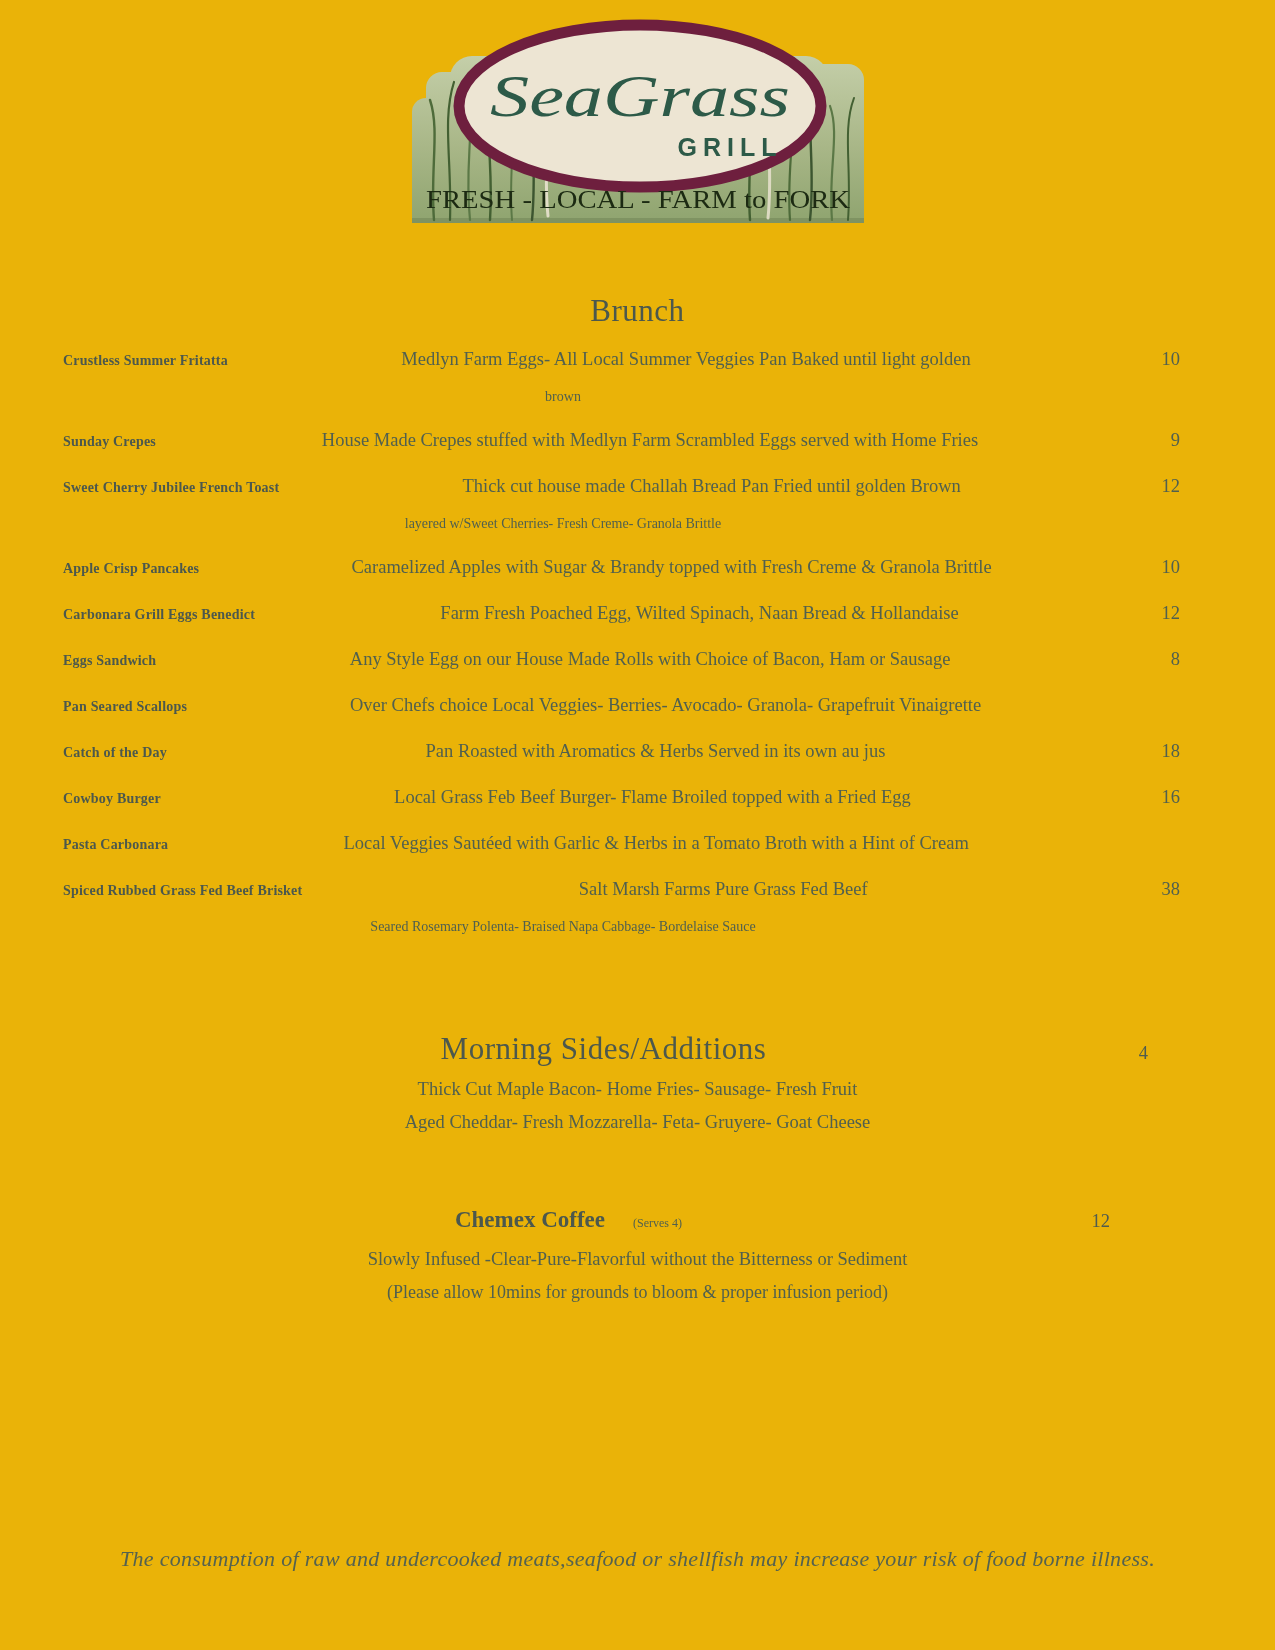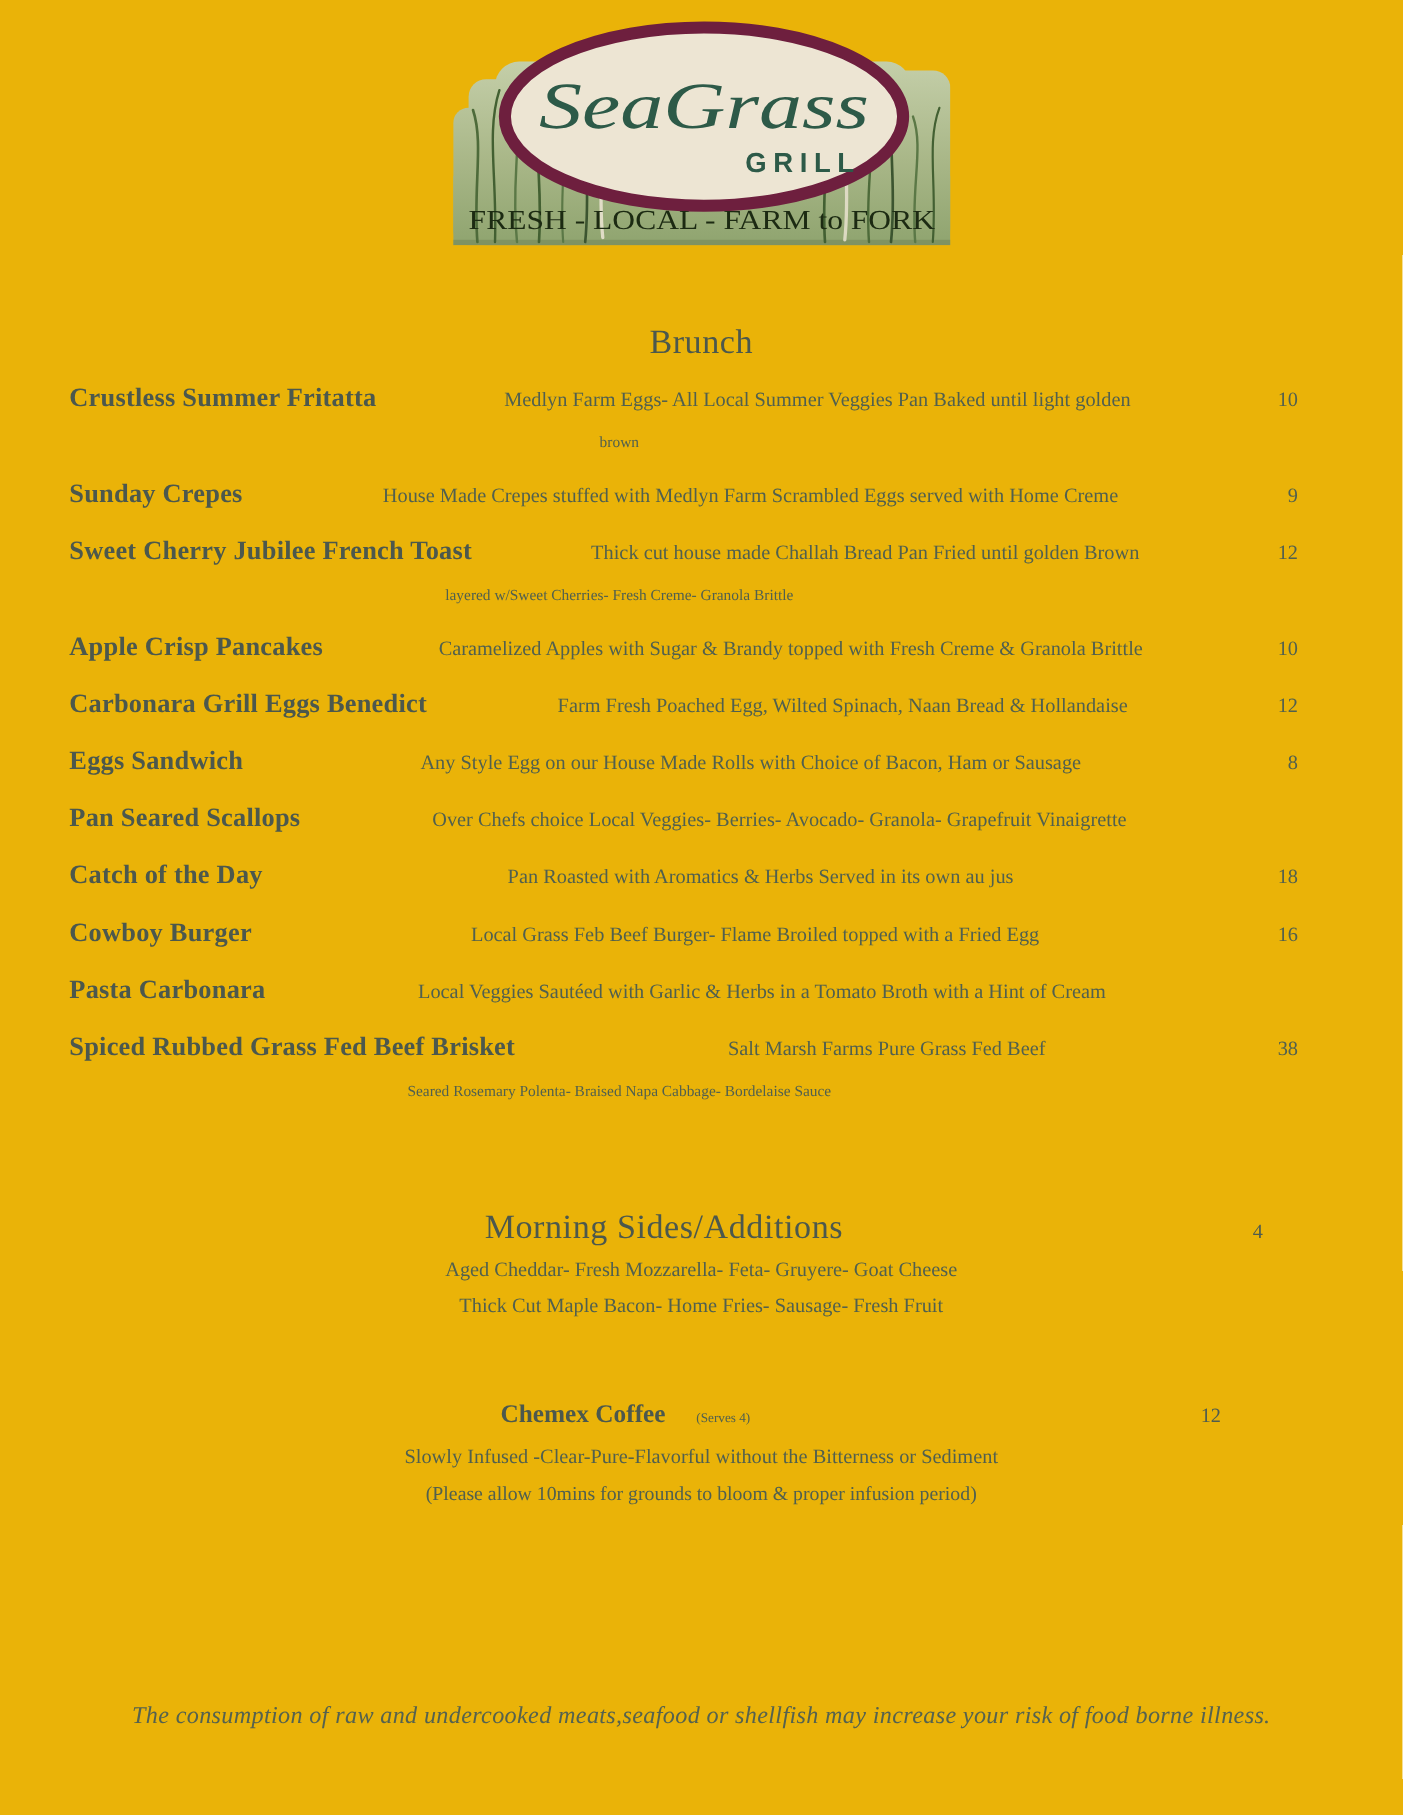--- a/index.html
+++ b/index.html
@@ -23,21 +23,21 @@
     font-size:31px; font-weight:400;
     margin:70px 0 20px;
     color:#4c584d;
     letter-spacing:.5px;
   }
 
   
   .menu-list { margin:0 95px 0 63px; }
   .menu-row { display:flex; align-items:baseline; margin-bottom:25px; }
   .item-name {
-    font-weight:700; font-size:24px;
+    font-weight:700; font-size:14px;
     color:#4c584d; white-space:nowrap; letter-spacing:.2px;
   }
   .item-desc {
     flex:1; text-align:center;
     font-size:18.5px; padding:0 10px;
     color:#51604f;
   }
   .item-price {
     min-width:36px; text-align:right;
     font-size:18.5px; color:#51604f;
@@ -128,21 +128,21 @@
   <div class="menu-list" id="menu-list">
     <div class="menu-row">
       <span class="item-name">Crustless Summer Fritatta</span>
       <span class="item-desc">Medlyn Farm Eggs- All Local Summer Veggies Pan Baked until light golden</span>
       <span class="item-price">10</span>
     </div>
     <div class="item-cont">brown</div>
 
     <div class="menu-row">
       <span class="item-name">Sunday Crepes</span>
-      <span class="item-desc">House Made Crepes stuffed with Medlyn Farm Scrambled Eggs served with Home Creme</span>
+      <span class="item-desc">House Made Crepes stuffed with Medlyn Farm Scrambled Eggs served with Home Fries</span>
       <span class="item-price">9</span>
     </div>
 
     <div class="menu-row">
       <span class="item-name">Sweet Cherry Jubilee French Toast</span>
       <span class="item-desc">Thick cut house made Challah Bread Pan Fried until golden Brown</span>
       <span class="item-price">12</span>
     </div>
     <div class="item-cont">layered w/Sweet Cherries- Fresh Creme- Granola Brittle</div>
 
@@ -193,22 +193,22 @@
       <span class="item-desc">Salt Marsh Farms Pure Grass Fed Beef</span>
       <span class="item-price">38</span>
     </div>
     <div class="item-cont">Seared Rosemary Polenta- Braised Napa Cabbage- Bordelaise Sauce</div>
   </div>
 
   <div class="sides-head">
     <span class="sides-title">Morning Sides/Additions</span>
     <span class="sides-price">4</span>
   </div>
+  <div class="sides-line">Thick Cut Maple Bacon- Home Fries- Sausage- Fresh Fruit</div>
   <div class="sides-line">Aged Cheddar-  Fresh Mozzarella- Feta- Gruyere- Goat Cheese</div>
-  <div class="sides-line">Thick Cut Maple Bacon- Home Fries- Sausage- Fresh Fruit</div>
 
   <div class="coffee-head">
     <span class="coffee-title-group">
       <span class="coffee-name">Chemex Coffee</span>
       <span class="coffee-serves">(Serves 4)</span>
     </span>
     <span class="coffee-price">12</span>
   </div>
   <div class="coffee-line1">Slowly Infused -Clear-Pure-Flavorful without the Bitterness or Sediment</div>
   <div class="coffee-line2">(Please allow 10mins for grounds to bloom &amp; proper infusion period)</div>

